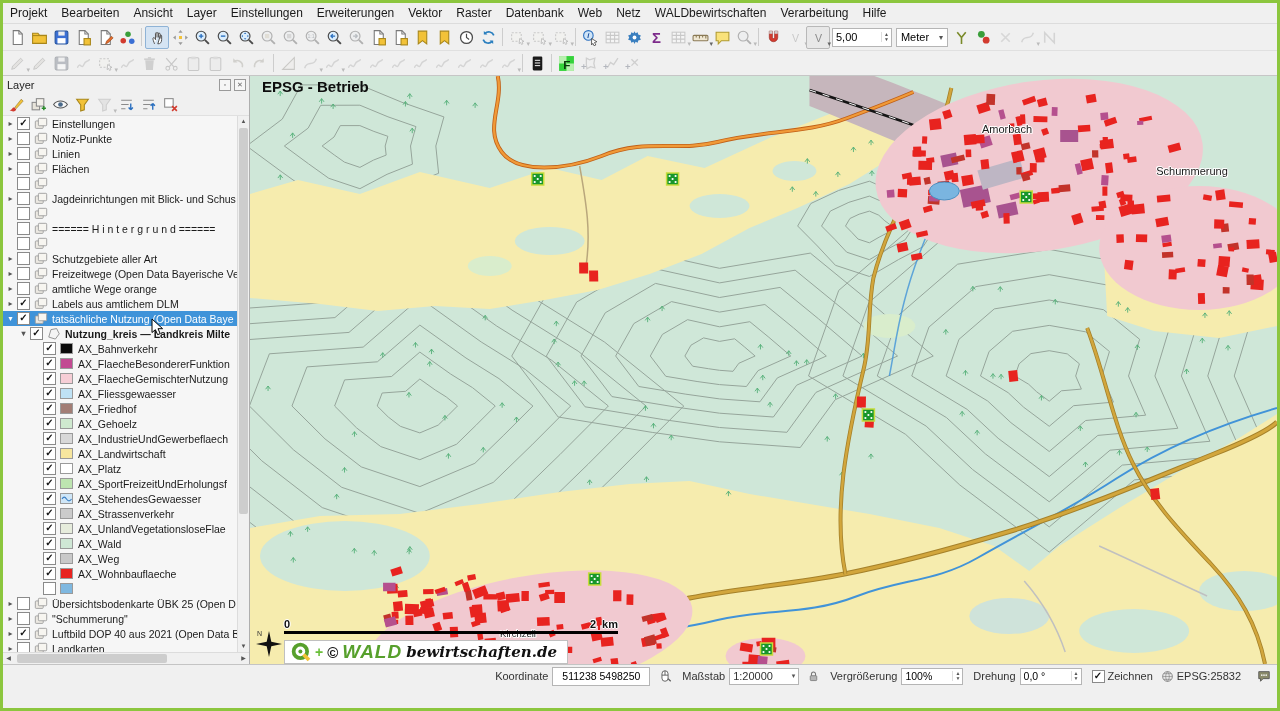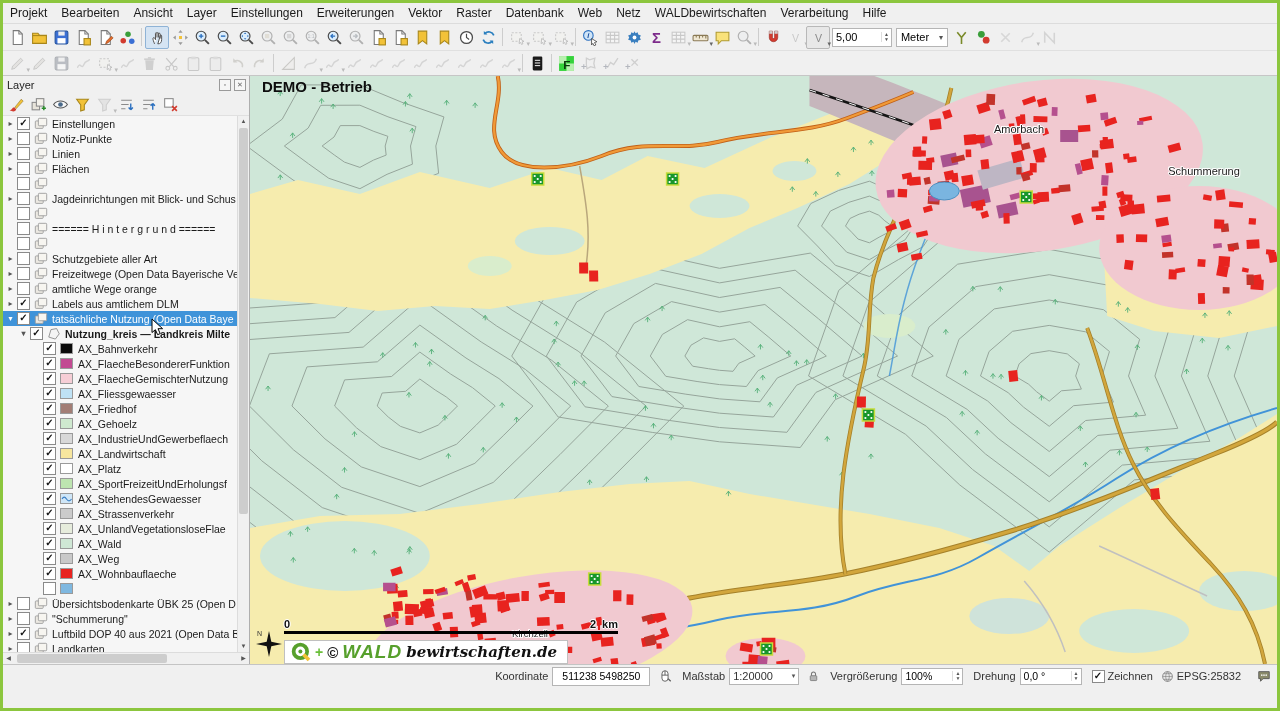--- a/index.html
+++ b/index.html
@@ -55,21 +55,21 @@
   #hscroll{height:11px;background:#f0f0f0;border-top:1px solid #dcdcdc;position:relative;}
   #hthumb{position:absolute;top:1px;bottom:1px;left:14px;width:150px;background:#cdcdcd;border-radius:2px;}
   .harr{position:absolute;top:0;width:11px;height:11px;font-size:6px;color:#555;text-align:center;line-height:11px;}
   #cursor-overlay{position:absolute;left:148px;top:242px;z-index:50;pointer-events:none;}
   
   #mapwrap{flex:1;position:relative;background:#cfe7d8;overflow:hidden;}
   #map-svg{position:absolute;inset:0;width:100%;height:100%;}
   #map-overlays{position:absolute;inset:0;pointer-events:none;}
   #map-title{position:absolute;left:12px;top:2px;font-size:15px;font-weight:bold;color:#0d0d0d;}
   .maplabel{position:absolute;transform:translate(-50%,-50%);font-size:11px;color:#1a1a1a;
-    text-shadow:1px 0 0 #fff,-1px 0 0 #fff,0 1px 0 #fff,0 -1px 0 #fff,1px 1px 0 #fff,-1px -1px 0 #fff;margin-left:12px;}
+    text-shadow:1px 0 0 #fff,-1px 0 0 #fff,0 1px 0 #fff,0 -1px 0 #fff,1px 1px 0 #fff,-1px -1px 0 #fff;}
   .maplabel.small{font-size:9.5px;}
   #scalebar{position:absolute;left:34px;top:542px;width:334px;}
   #sb-labels{display:flex;justify-content:space-between;font-size:11px;font-weight:bold;color:#111;
      text-shadow:1px 0 0 #fff,-1px 0 0 #fff,0 1px 0 #fff,0 -1px 0 #fff;}
   .sb-red{display:inline-block;width:2px;height:10px;background:#e02020;margin:0 2px;vertical-align:middle;}
   #sb-line{height:3px;background:#000;margin-top:1px;}
   #northstar{position:absolute;left:4px;top:552px;}
   #banner{position:absolute;left:34px;top:564px;height:22px;background:#fff;border:1px solid #c0c0c0;
      display:flex;align-items:center;padding:0 10px 0 6px;gap:4px;}
   #banner .b-plus{color:#6abf3a;font-weight:bold;font-size:14px;}
@@ -1528,21 +1528,21 @@
               <circle cx="3" cy="3" r="1.1" fill="#fff"></circle>
               <circle cx="9" cy="3" r="1.1" fill="#fff"></circle>
               <circle cx="3" cy="9" r="1.1" fill="#fff"></circle>
               <circle cx="9" cy="9" r="1.1" fill="#fff"></circle>
               <circle cx="6" cy="6" r="1.1" fill="#fff"></circle>
             </g>
           </g>
       </svg>
 
       <div id="map-overlays">
-        <div id="map-title">DEMO - Betrieb</div>
+        <div id="map-title">EPSG - Betrieb</div>
         <div id="map-labels">
             <div class="maplabel" style="left: 757px; top: 53px;">Amorbach</div>
             <div class="maplabel" style="left: 942px; top: 95px;">Schummerung</div>
             <div class="maplabel small" style="left: 268px; top: 557px;">Kirchzell</div>
             <div class="maplabel small" style="left: 512px; top: 592px;">Buch</div>
           </div>
         <div id="scalebar">
           <div id="sb-labels">
             <span>0</span>
             <span class="sb-end"><span>2</span><span class="sb-red"></span><span>km</span></span>

